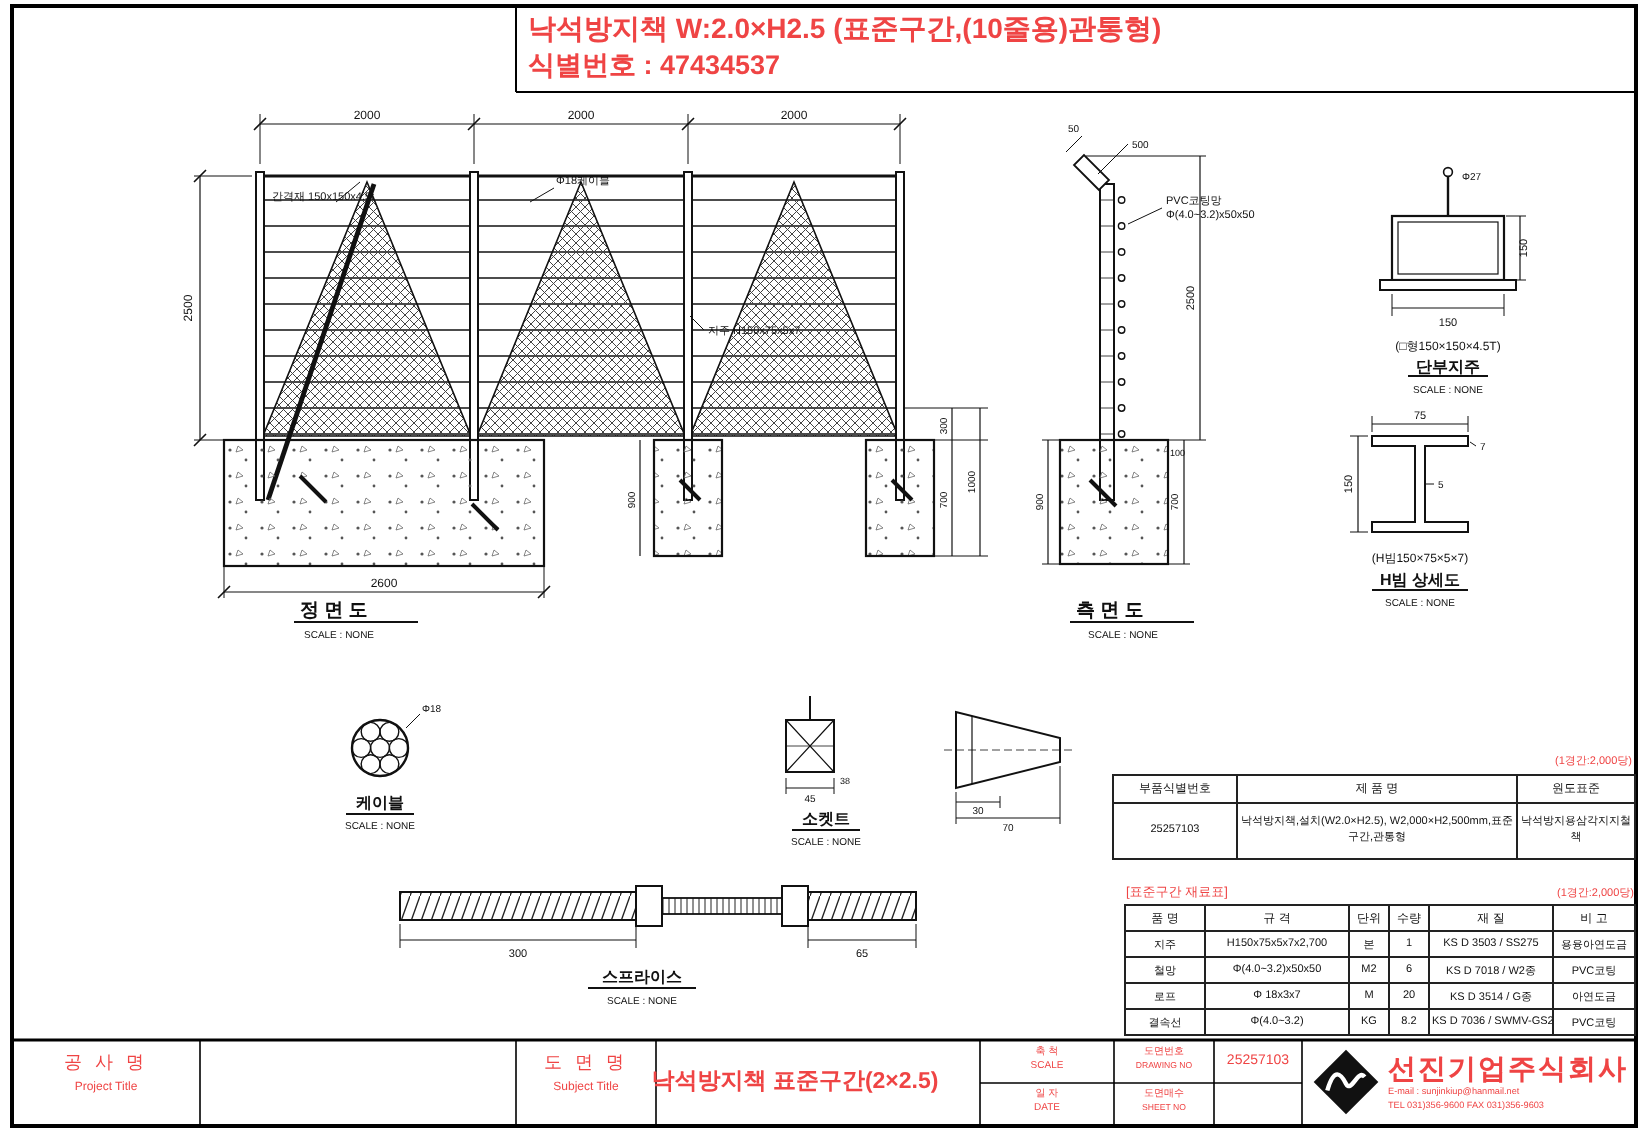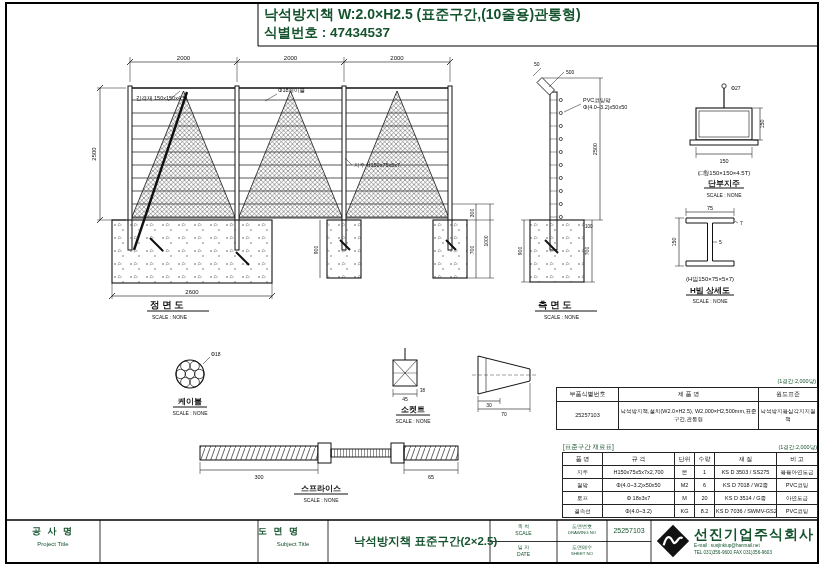--- a/index.html
+++ b/index.html
@@ -1,20 +1,20 @@
 <!DOCTYPE html>
 <html><head>
 <meta charset="utf-8">
 <style>
   html,body{margin:0;padding:0;background:#ddd;}
   .sheet{position:relative;width:825px;height:567px;background:#fff;overflow:hidden;
          font-family:"Liberation Sans",sans-serif;color:#111;}
   .sheet svg{position:absolute;left:0;top:0;font-family:inherit;}
   .sheet svg text{fill:#111;}
-  .t{position:absolute;white-space:nowrap;color:#14532d;line-height:1.1;}
+  .t{position:absolute;white-space:nowrap;color:#ef4444;line-height:1.1;}
   table.dt{position:absolute;border-collapse:collapse;table-layout:fixed;background:#fff;}
   table.dt th,table.dt td{border:1px solid #222;padding:0 1px;text-align:center;overflow:hidden;}
   table.pt{font-size:5.5px;width:261px;}
   table.pt th{font-size:6px;font-weight:normal;height:13px;white-space:nowrap;}
   table.pt td{height:27px;line-height:1.3;}
   table.mt{font-size:5.5px;width:255px;}
   table.mt th{font-size:6px;font-weight:normal;height:12px;white-space:nowrap;}
   table.mt td{height:12px;white-space:nowrap;}
 </style>
 </head>
@@ -355,27 +355,27 @@
     <td>결속선</td>
     <td>Φ(4.0~3.2)</td>
     <td>KG</td>
     <td>8.2</td>
     <td>KS D 7036 / SWMV-GS2</td>
     <td>PVC코팅</td>
   </tr>
 </tbody>
     </table>
 
-<div class="t" style="left:6px;top:527px;width:94px;text-align:center;font-size:9px;font-weight:bold;letter-spacing:2px;">공 사 명</div>
+<div class="t" style="left:6px;top:527px;width:94px;text-align:center;font-size:9px;font-weight:normal;letter-spacing:2px;">공 사 명</div>
 <div class="t" style="left:6px;top:541px;width:94px;text-align:center;font-size:6px;">Project Title</div>
 
-<div class="t" style="left:258px;top:527px;width:70px;text-align:left;font-size:9px;font-weight:bold;letter-spacing:2px;">도 면 명</div>
+<div class="t" style="left:258px;top:527px;width:70px;text-align:center;font-size:9px;font-weight:normal;letter-spacing:2px;">도 면 명</div>
 <div class="t" style="left:258px;top:541px;width:70px;text-align:center;font-size:6px;">Subject Title</div>
 
-<div class="t" style="left:343px;top:520px;width:165px;height:42px;line-height:42px;text-align:center;font-size:11.5px;font-weight:bold;">낙석방지책 표준구간(2×2.5)</div>
+<div class="t" style="left:315px;top:520px;width:165px;height:42px;line-height:42px;text-align:center;font-size:11.5px;font-weight:bold;">낙석방지책 표준구간(2×2.5)</div>
 
 <div class="t" style="left:490px;top:524px;width:67px;text-align:center;font-size:5px;">축 척</div>
 <div class="t" style="left:490px;top:531px;width:67px;text-align:center;font-size:5px;">SCALE</div>
 <div class="t" style="left:490px;top:545px;width:67px;text-align:center;font-size:5px;">일 자</div>
 <div class="t" style="left:490px;top:552px;width:67px;text-align:center;font-size:5px;">DATE</div>
 
 <div class="t" style="left:559px;top:524px;width:46px;text-align:center;font-size:5px;">도면번호</div>
 <div class="t" style="left:559px;top:531px;width:46px;text-align:center;font-size:4.3px;">DRAWING NO</div>
 <div class="t" style="left:607px;top:520px;width:44px;height:21px;line-height:21px;text-align:center;font-size:7px;">25257103</div>
 <div class="t" style="left:559px;top:545px;width:46px;text-align:center;font-size:5px;">도면매수</div>

